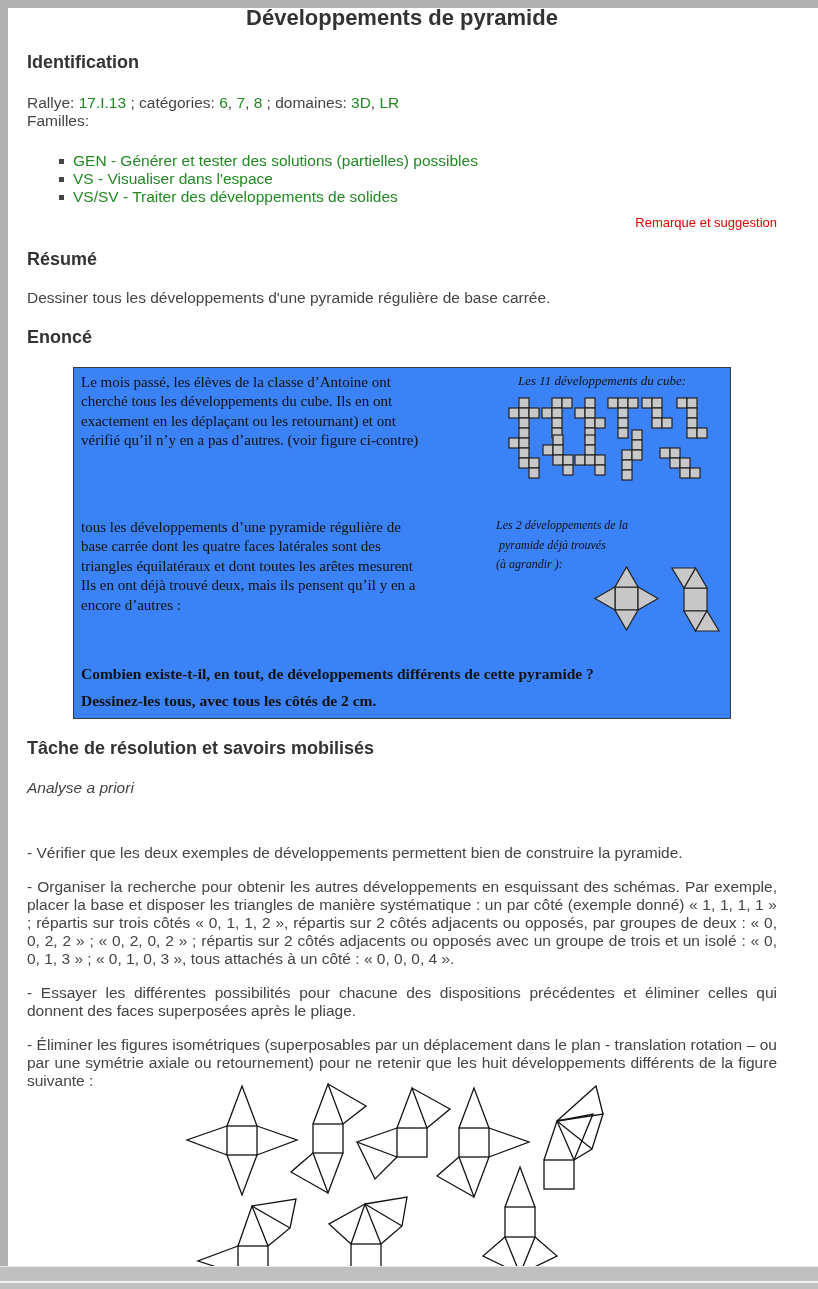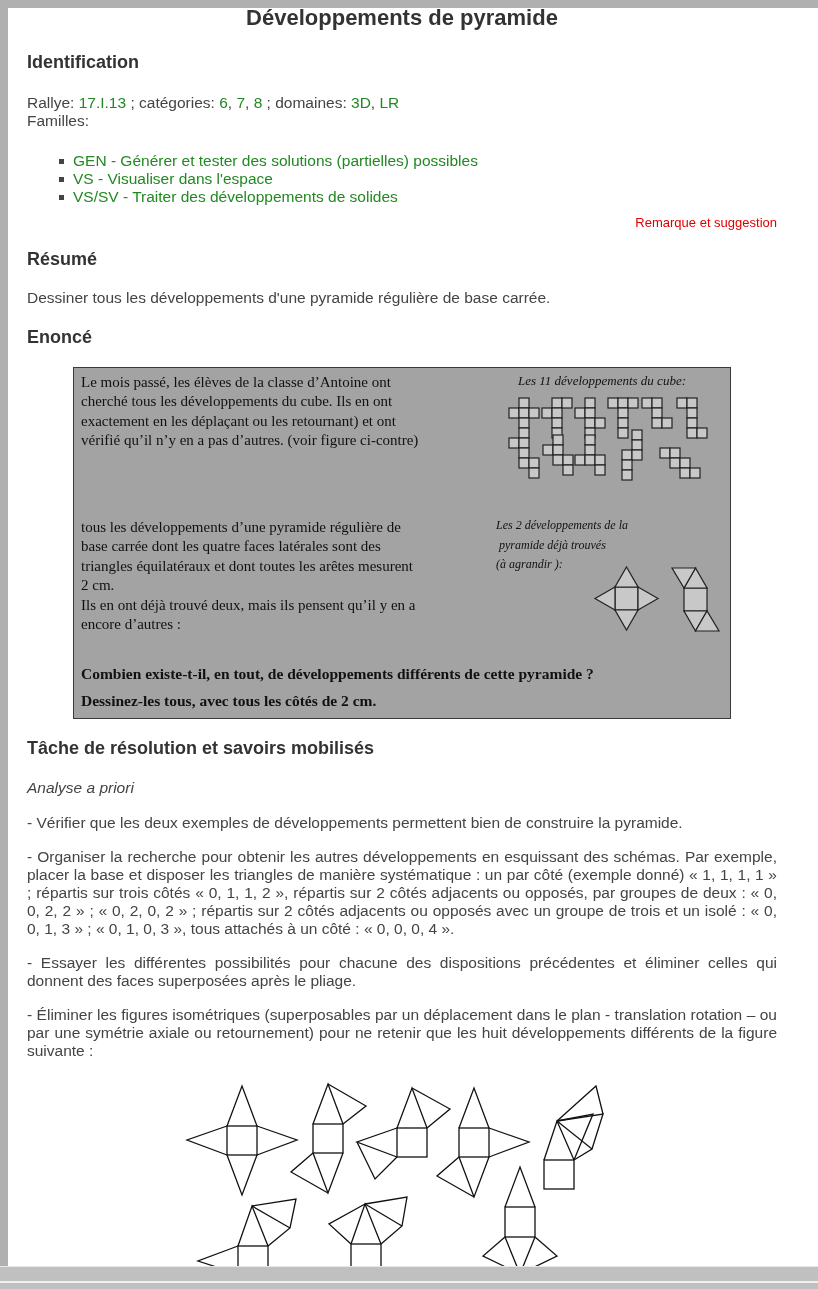--- a/index.html
+++ b/index.html
@@ -18,26 +18,26 @@
     margin: 0; position: absolute; top: -3px; left: 0; width: 750px;
     text-align: center; font-size: 22px; font-weight: bold; color: #333;
   }
   h2 { margin: 0; position: absolute; font-size: 18px; font-weight: bold; color: #333; }
   .p { position: absolute; font-size: 15.5px; line-height: 18px; color: #444; margin: 0; }
   .green { color: #228822; }
   .red { color: #e00000; font-size: 13px; }
   ul.fam { position: absolute; top: 138px; left: 22px; margin: 6px; padding: 0; list-style: none; font-size: 15.5px; line-height: 18px; }
   ul.fam li { position: relative; padding-left: 18px; }
   ul.fam li::before { content: ""; position: absolute; left: 4px; top: 7px; width: 5px; height: 5px; background: #444; }
-  .just { text-align: justify; width: 750px; }
+  .just { text-align: justify; width: 750px; margin-top: 30px; }
 
   
   #enonce {
     position: absolute; left: 65px; top: 359px; width: 656px; height: 350px;
-    border: 1.5px solid #3a3a3a; background: #a3a3a3;
+    border: 1.5px solid #3a3a3a; background: #3b82f6;
     font-family: "Liberation Serif", serif; color: #111;
   }
   #enonce .t { position: absolute; font-size: 15px; line-height: 19.4px; }
   #enonce .cap { position: absolute; font-style: italic; font-size: 13px; line-height: 19.5px; }
   #enonce .b { position: absolute; font-weight: bold; font-size: 15.5px; }
   svg { position: absolute; overflow: visible; }
 
   
   .hbar1 { position: absolute; left: 0; top: 1266px; width: 818px; height: 15px; background: #c0c0c0; border-top: 1px solid #e8e8e8; }
   .hbar2 { position: absolute; left: 0; top: 1281px; width: 818px; height: 8px; background: #c0c0c0; border-top: 2px solid #f0f0f0; }
@@ -172,21 +172,20 @@
           <rect x="606" y="90" width="10" height="10" fill="#c8c8c8" stroke="#222" stroke-width="1.2"></rect>
           <rect x="606" y="100" width="10" height="10" fill="#c8c8c8" stroke="#222" stroke-width="1.2"></rect>
           <rect x="616" y="100" width="10" height="10" fill="#c8c8c8" stroke="#222" stroke-width="1.2"></rect>
         </g>
       </svg>
 
     <div class="t" style="left:7px; top:150px">
       <div>tous les développements d’une pyramide régulière de</div>
       <div>base carrée dont les quatre faces latérales sont des</div>
       <div>triangles équilatéraux et dont toutes les arêtes mesurent</div>
-      <div>2 cm.</div>
       <div>Ils en ont déjà trouvé deux, mais ils pensent qu’il y en a</div>
       <div>encore d’autres :</div>
     </div>
     <div class="cap" style="left:422px; top:148px; font-size:12px">
       <div>Les 2 développements de la</div>
       <div style="white-space:pre"> pyramide déjà trouvés</div>
       <div>(à agrandir ):</div>
     </div>
     <svg style="left:0; top:0" width="656" height="350">
       <g fill="#c8c8c8" stroke="#222" stroke-width="1.2" stroke-linejoin="miter">

